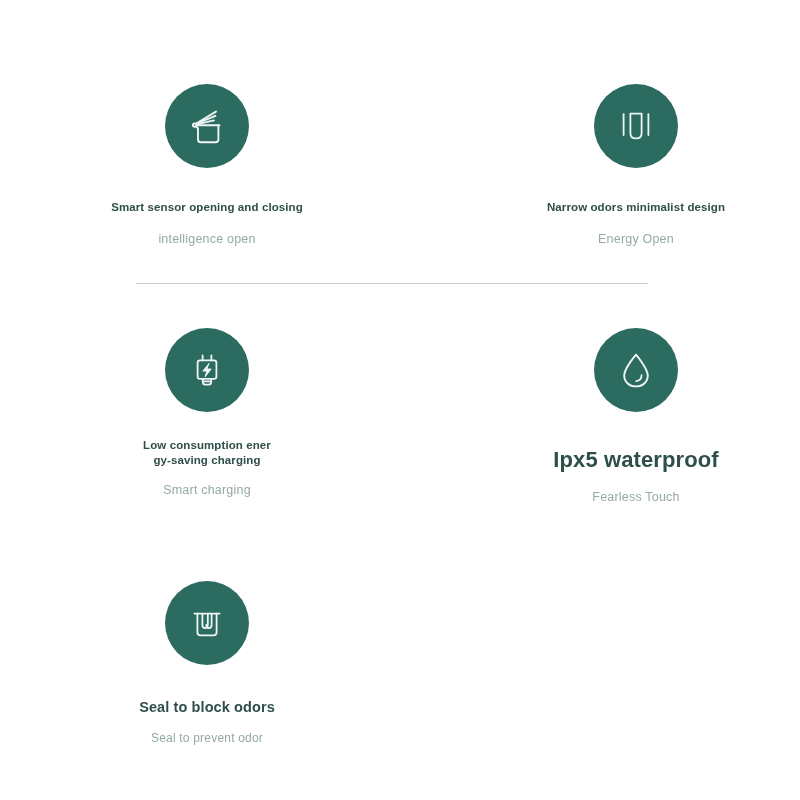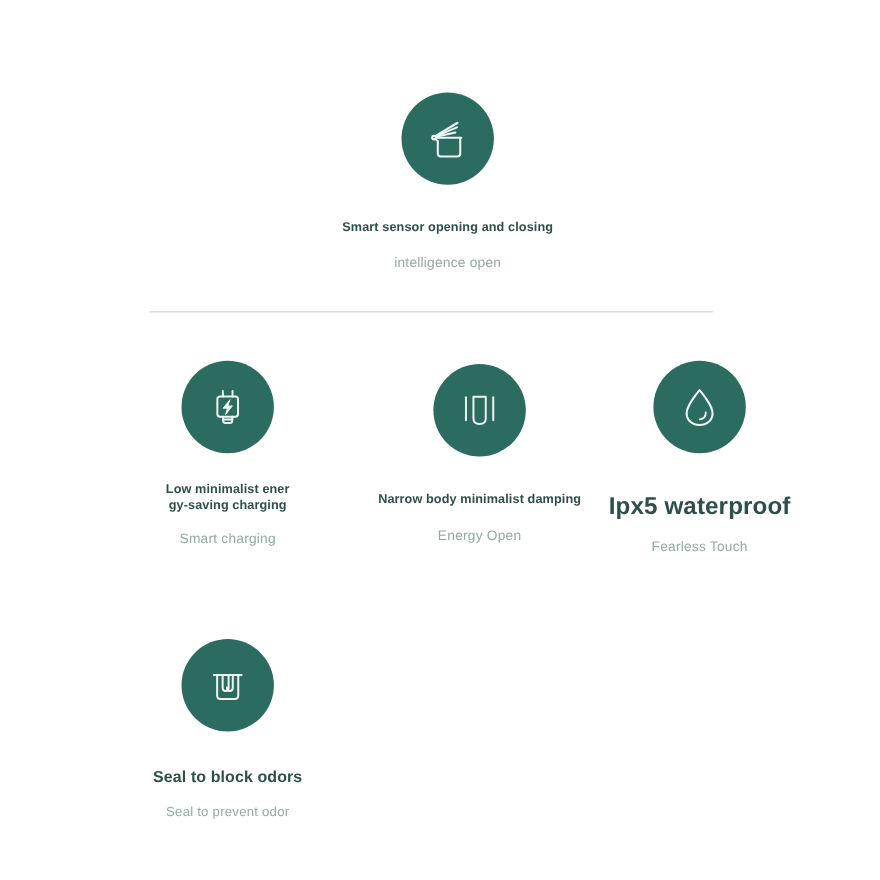--- a/index.html
+++ b/index.html
@@ -27,21 +27,21 @@
     top: 0;
     width: 800px;
   }
 
   .feature-row {
     position: relative;
     display: flex;
     flex-direction: row;
   }
 
-  .row-1 { height: 283px; flex-direction: column; }
+  .row-1 { height: 283px; }
   .row-2 { height: 260px; }
   .row-3 { height: 257px; }
 
   .divider {
     position: absolute;
     left: 136px;
     width: 512px;
     height: 1px;
     background: #c9cfd2;
   }
@@ -134,41 +134,41 @@
       </div>
 
       <div class="feature-cell cell-right cell-narrow">
         <div class="icon-circle">
           <svg class="icon-svg" width="44" height="44" viewBox="0 0 44 44" fill="none" stroke="#eef6f4" stroke-width="1.8" stroke-linecap="round" stroke-linejoin="round">
             <path d="M16.4 9.6 L27.6 9.6 L27.6 29.4 Q27.6 34.4 22.0 34.4 Q16.4 34.4 16.4 29.4 Z"></path>
             <path d="M9.6 10.2 L9.6 31.0"></path>
             <path d="M34.4 10.2 L34.4 31.0"></path>
           </svg>
         </div>
-        <div class="feature-title">Narrow body minimalist damping</div>
+        <div class="feature-title">Narrow odors minimalist design</div>
         <div class="feature-sub">Energy Open</div>
       </div>
 
       <div class="divider divider-1"></div>
     </div>
 
     <div class="feature-row row-2">
 
       <div class="feature-cell cell-left cell-charging">
         <div class="icon-circle">
           <svg class="icon-svg" width="44" height="44" viewBox="0 0 44 44" fill="none" stroke="#eef6f4" stroke-width="1.8" stroke-linecap="round" stroke-linejoin="round">
             <rect x="12.6" y="12.4" width="18.8" height="18.4" rx="2.4"></rect>
             <path d="M17.6 12.4 L17.6 7.4"></path>
             <path d="M26.4 12.4 L26.4 7.4"></path>
             <path d="M17.8 30.8 L17.8 34.0 Q17.8 36.6 20.4 36.6 L23.6 36.6 Q26.2 36.6 26.2 34.0 L26.2 30.8"></path>
             <path d="M17.9 33.3 L26.1 33.3"></path>
             <path d="M23.9 15.6 L17.8 23.1 L21.9 23.1 L20.1 28.8 L26.2 21.0 L22.2 21.0 Z" fill="#eef6f4" stroke-width="0.9"></path>
           </svg>
         </div>
-        <div class="feature-title">Low minimalist ener
+        <div class="feature-title">Low consumption ener
 gy-saving charging</div>
         <div class="feature-sub">Smart charging</div>
       </div>
 
       <div class="feature-cell cell-right cell-waterproof">
         <div class="icon-circle">
           <svg class="icon-svg" width="44" height="44" viewBox="0 0 44 44" fill="none" stroke="#eef6f4" stroke-width="1.9" stroke-linecap="round" stroke-linejoin="round">
             <path d="M22 6.6 C22 6.6 10.2 20.4 10.2 27.6 C10.2 34.1 15.5 38.4 22 38.4 C28.5 38.4 33.8 34.1 33.8 27.6 C33.8 20.4 22 6.6 22 6.6 Z"></path>
             <path d="M27.6 27.0 Q27.6 32.6 22.2 33.2" stroke-width="1.7"></path>
           </svg>

